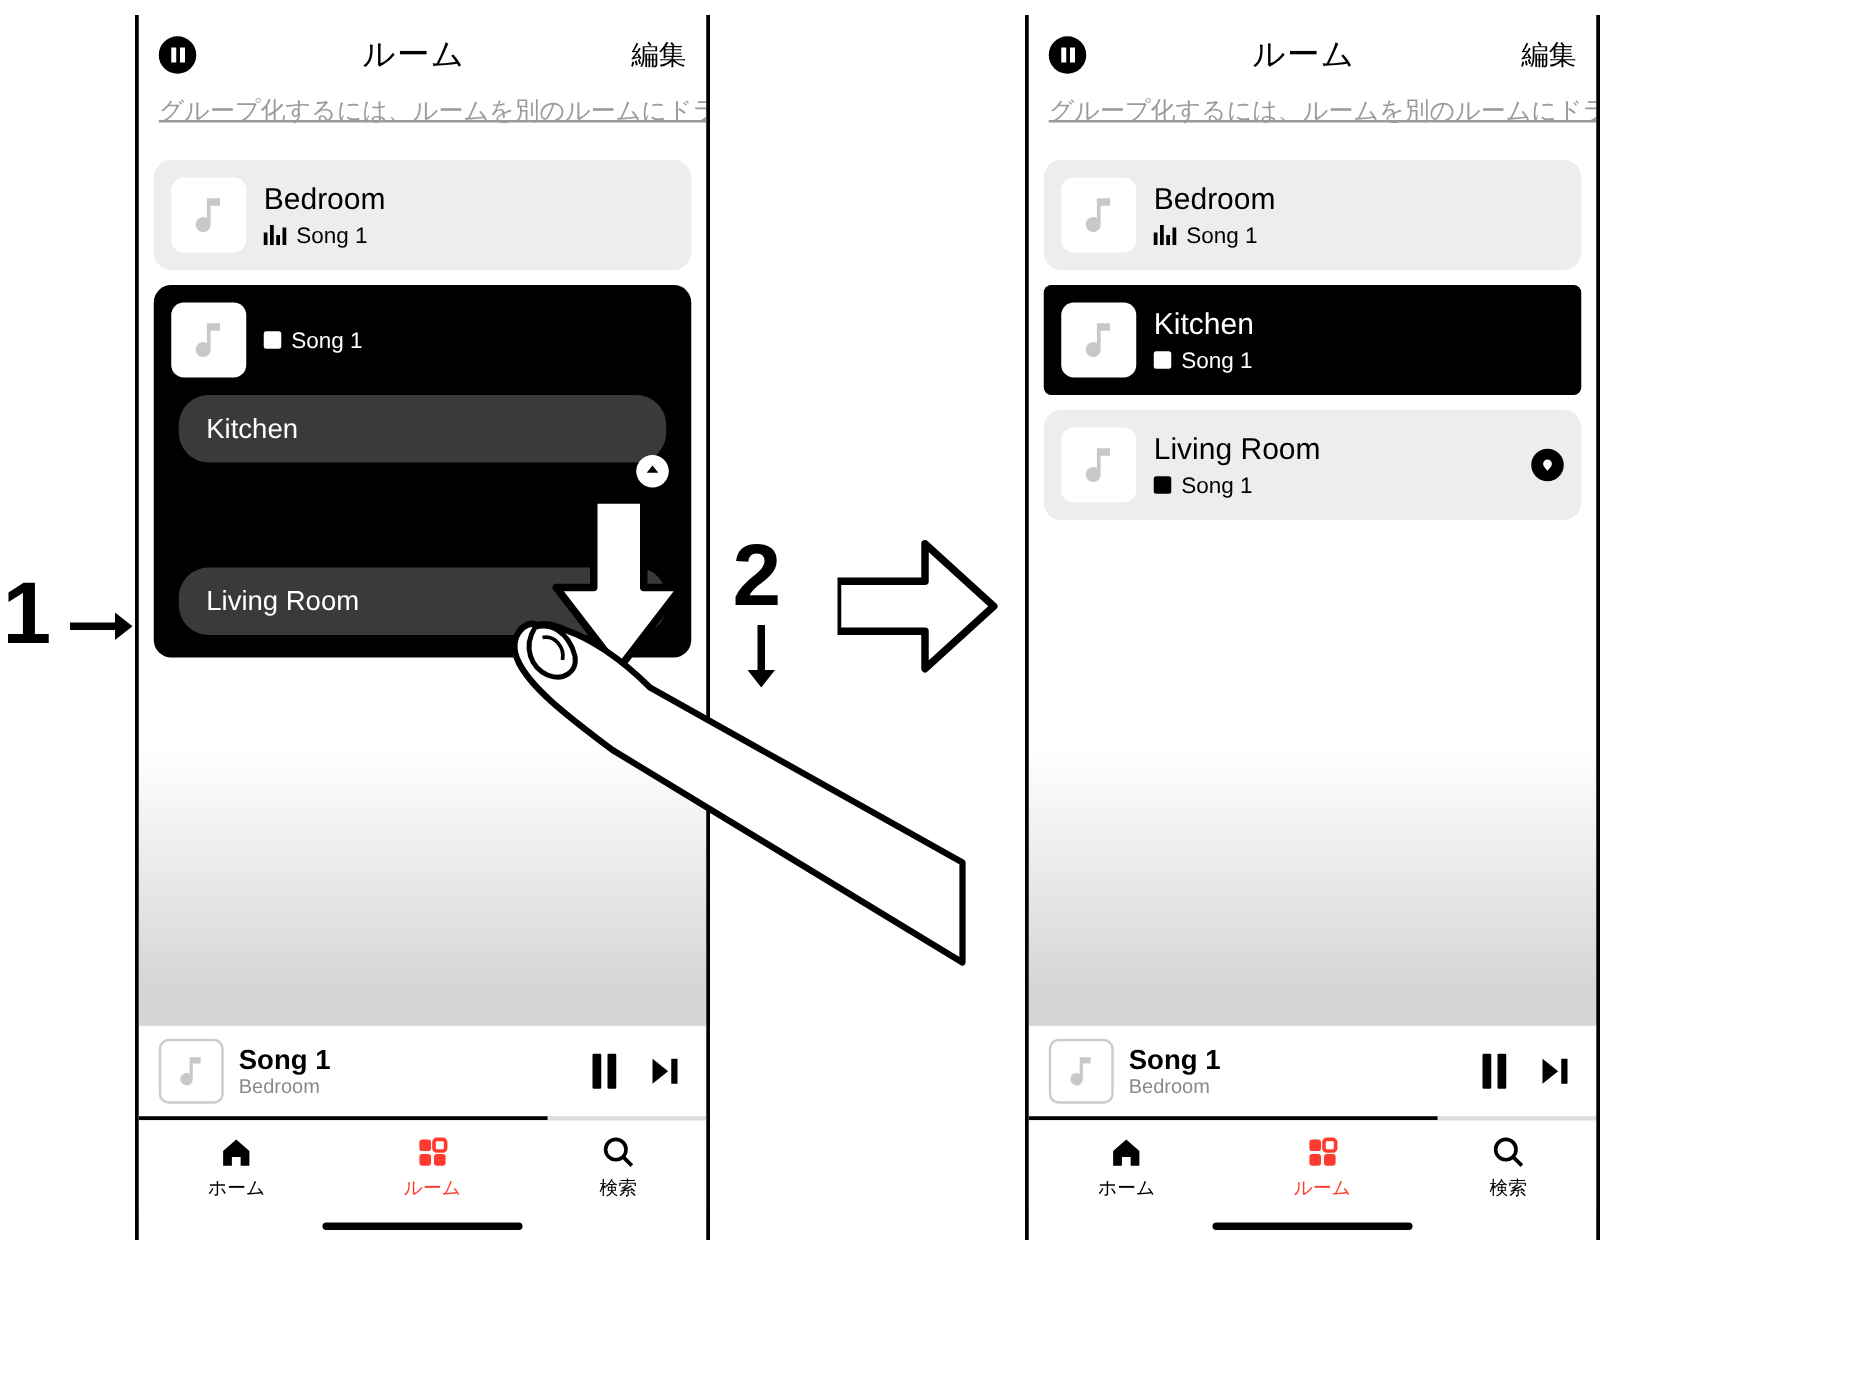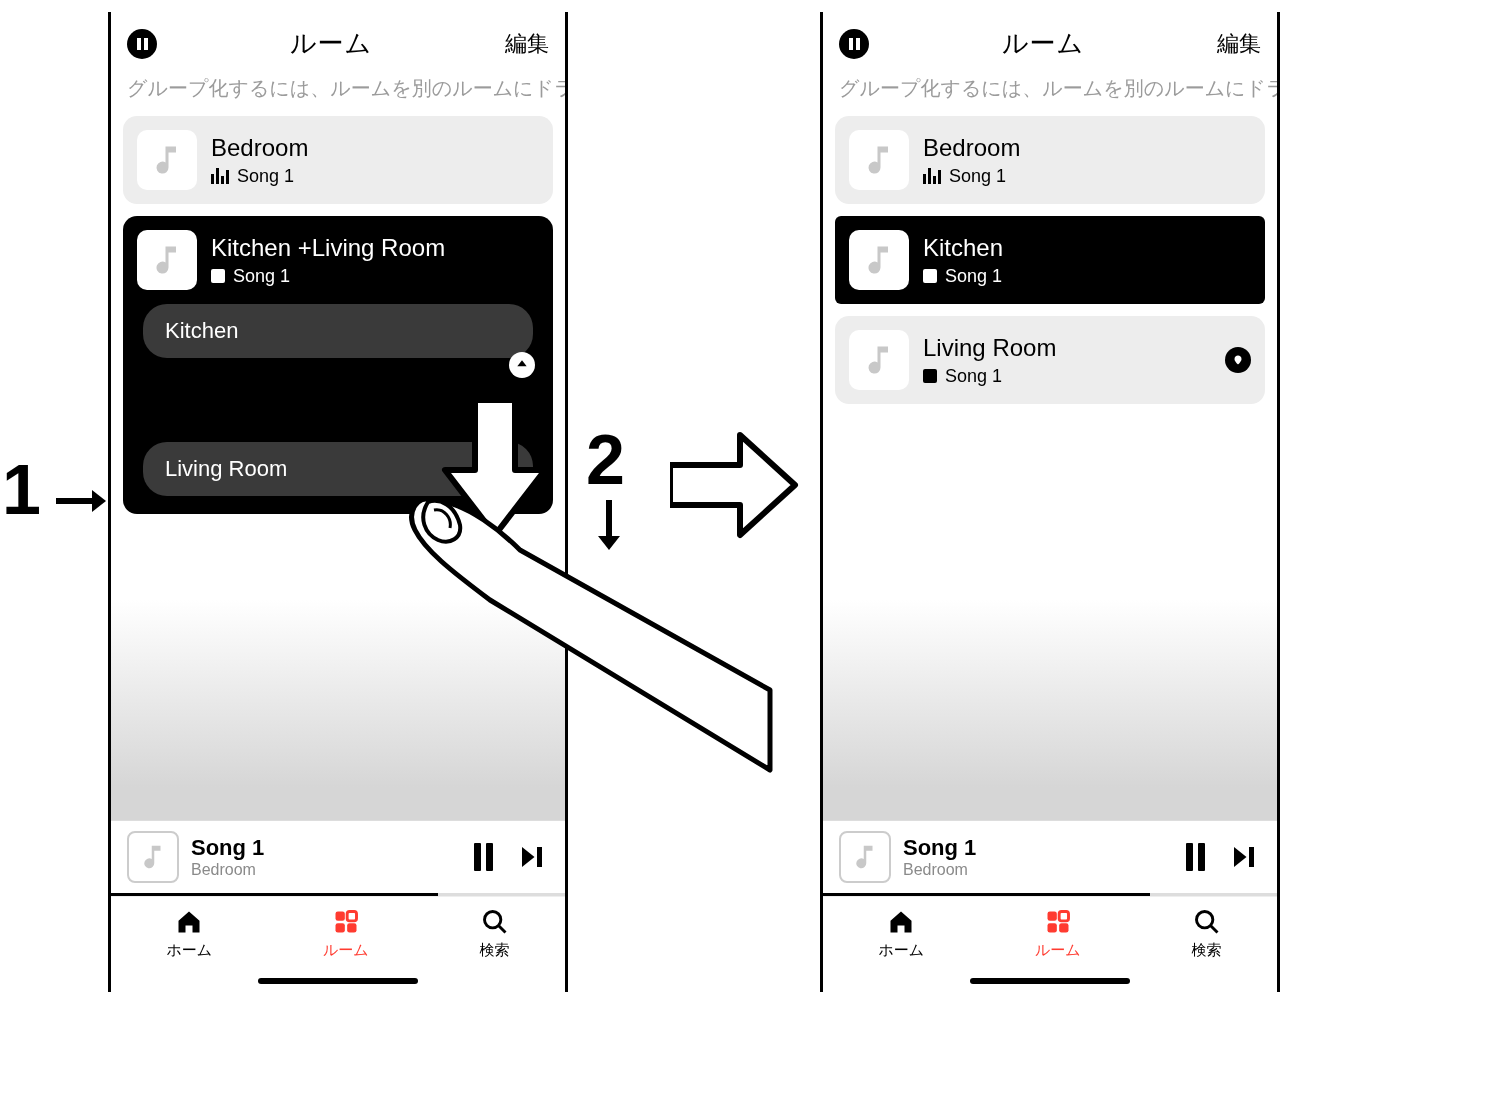--- a/index.html
+++ b/index.html
@@ -44,23 +44,24 @@
     display: flex; align-items: center; justify-content: center;
   }
   .pause-circle .bars { display:flex; gap:3px; }
   .pause-circle .bars span { width:4px; height:12px; background:#fff; }
   .hdr-title { font-size: 26px; font-weight: 500; letter-spacing: 1px; }
   .hdr-edit { font-size: 22px; }
 
   .subtitle {
     color: #9b9b9b;
     font-size: 20px;
-    padding: 6px 16px 14px 16px;
+    padding: 6px 16px 26px 16px;
     white-space: nowrap;
     overflow: hidden;
+    text-decoration: underline;
   }
 
   .content { flex:1; padding: 0 12px; position: relative; }
 
   .card {
     border-radius: 14px;
     padding: 14px 14px;
     margin-bottom: 12px;
     position: relative;
   }
@@ -206,21 +207,20 @@
       </div>
 
       <div class="card dark">
         <div class="row">
           <div class="thumb">
             <svg width="36" height="36" viewBox="0 0 24 24" class="note">
                 <path fill="currentColor" d="M11 3v10.6A4 4 0 1 0 13 17V7h5V3z"></path>
               </svg>
           </div>
           <div style="flex:1">
-            <div class="room-name">Kitchen +Living Room</div>
             <div class="song-line">
               <span class="stop-sq"></span>
               <span>Song 1</span>
             </div>
           </div>
           <div class="badge">
             <svg width="14" height="14" viewBox="0 0 24 24">
                 <path fill="#000" d="M12 4 4 14h16z"></path>
               </svg>
           </div>

